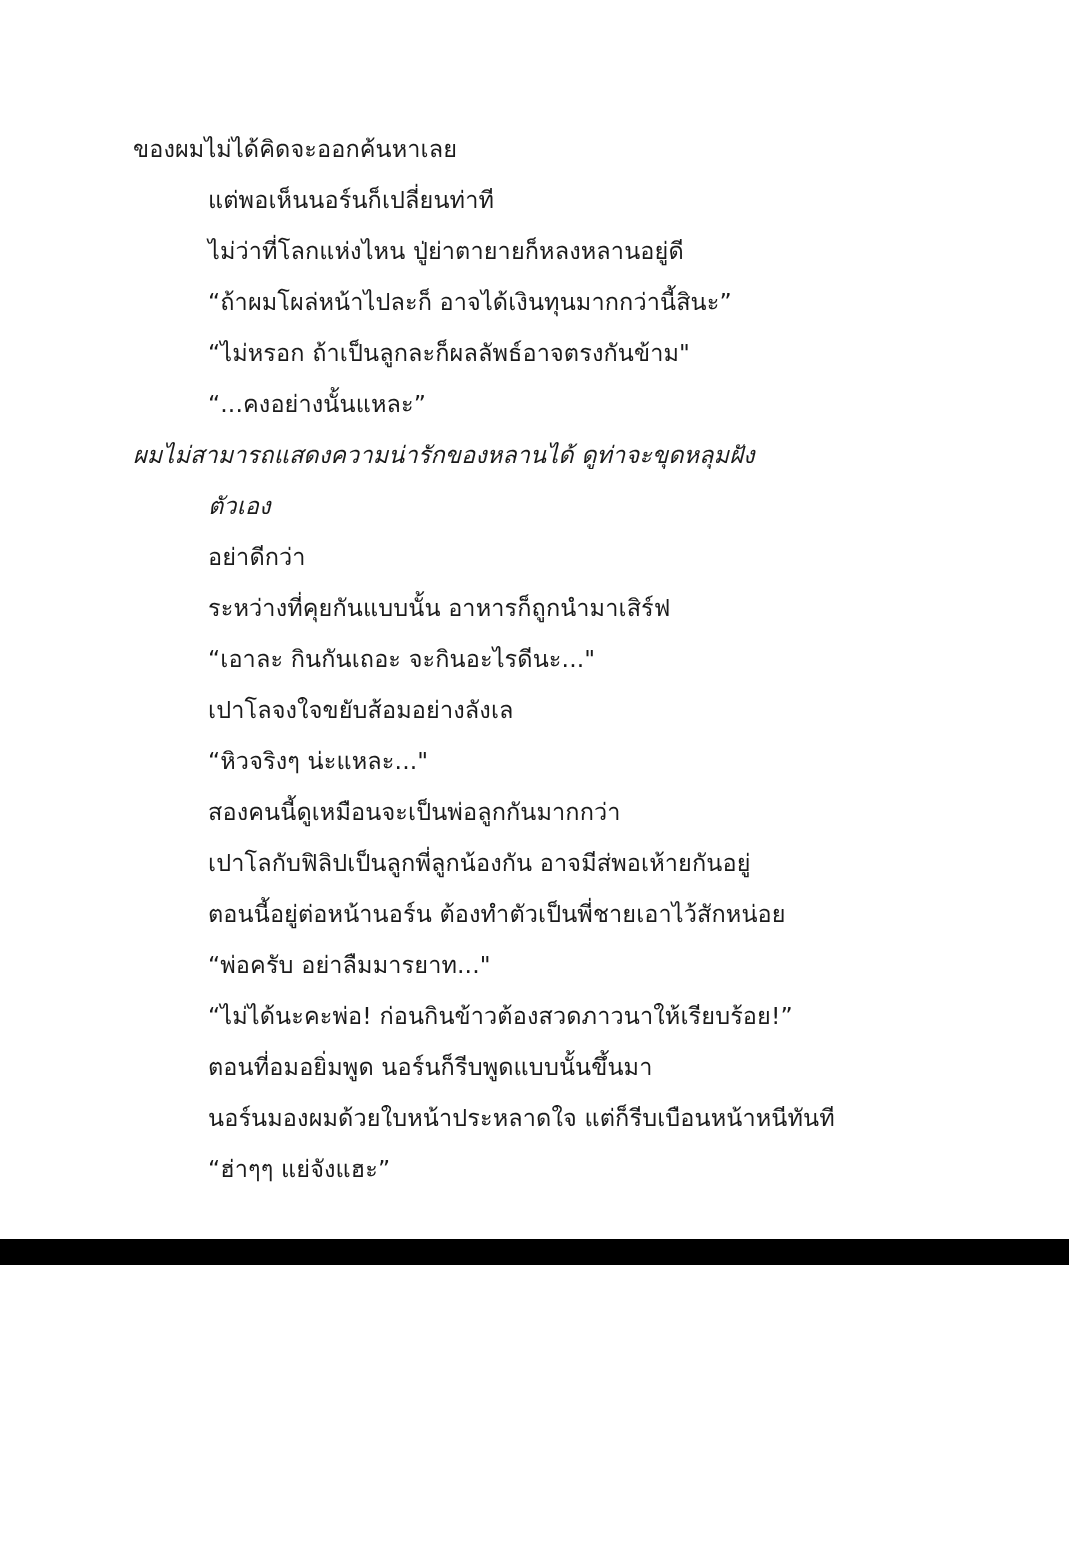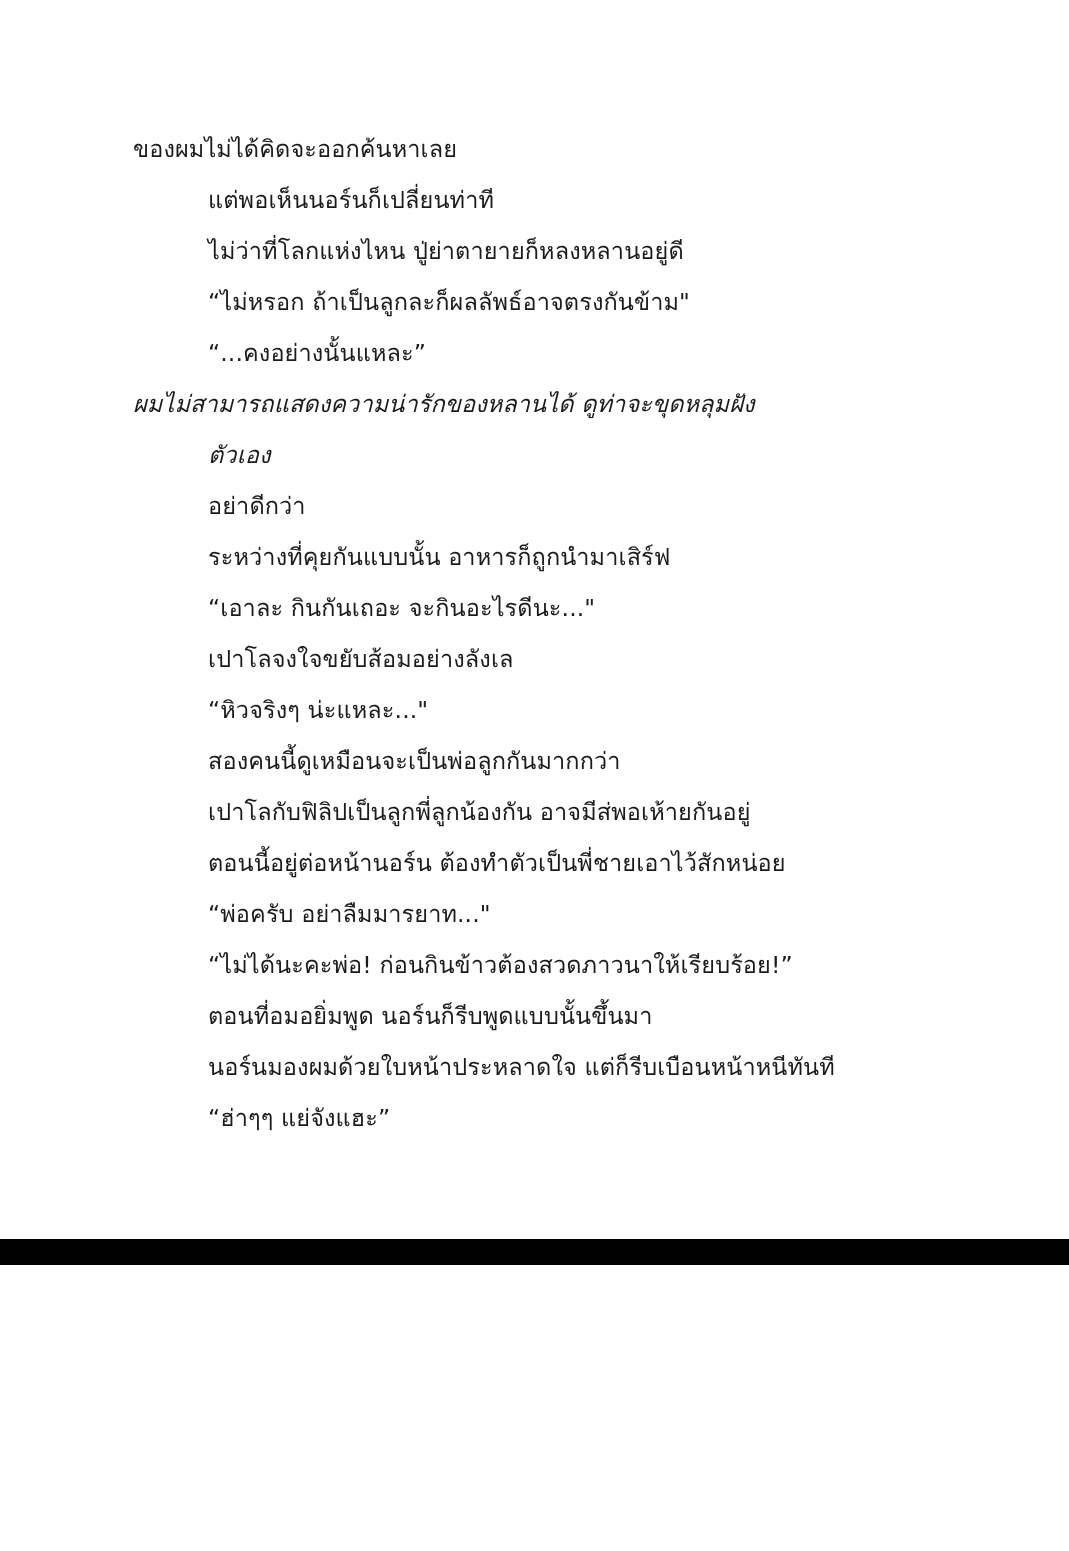--- a/index.html
+++ b/index.html
@@ -69,20 +69,21 @@
 </style>
 </head>
 <body>
 
 <div class="page">
 
   <div class="content" id="body-container">
       <div class="line ">ของผมไม่ได้คิดจะออกค้นหาเลย</div>
       <div class="line indent">แต่พอเห็นนอร์นก็เปลี่ยนท่าที</div>
       <div class="line indent">ไม่ว่าที่โลกแห่งไหน ปู่ย่าตายายก็หลงหลานอยู่ดี</div>
+      <div class="line indent">“ถ้าผมโผล่หน้าไปละก็ อาจได้เงินทุนมากกว่านี้สินะ”</div>
       <div class="line indent">“ไม่หรอก ถ้าเป็นลูกละก็ผลลัพธ์อาจตรงกันข้าม"</div>
       <div class="line indent">“...คงอย่างนั้นแหละ”</div>
       <div class="line hang">ผมไม่สามารถแสดงความน่ารักของหลานได้ ดูท่าจะขุดหลุมฝัง
 ตัวเอง</div>
       <div class="line indent">อย่าดีกว่า</div>
       <div class="line indent">ระหว่างที่คุยกันแบบนั้น อาหารก็ถูกนำมาเสิร์ฟ</div>
       <div class="line indent">“เอาละ กินกันเถอะ จะกินอะไรดีนะ..."</div>
       <div class="line indent">เปาโลจงใจขยับส้อมอย่างลังเล</div>
       <div class="line indent">“หิวจริงๆ น่ะแหละ..."</div>
       <div class="line indent">สองคนนี้ดูเหมือนจะเป็นพ่อลูกกันมากกว่า</div>

